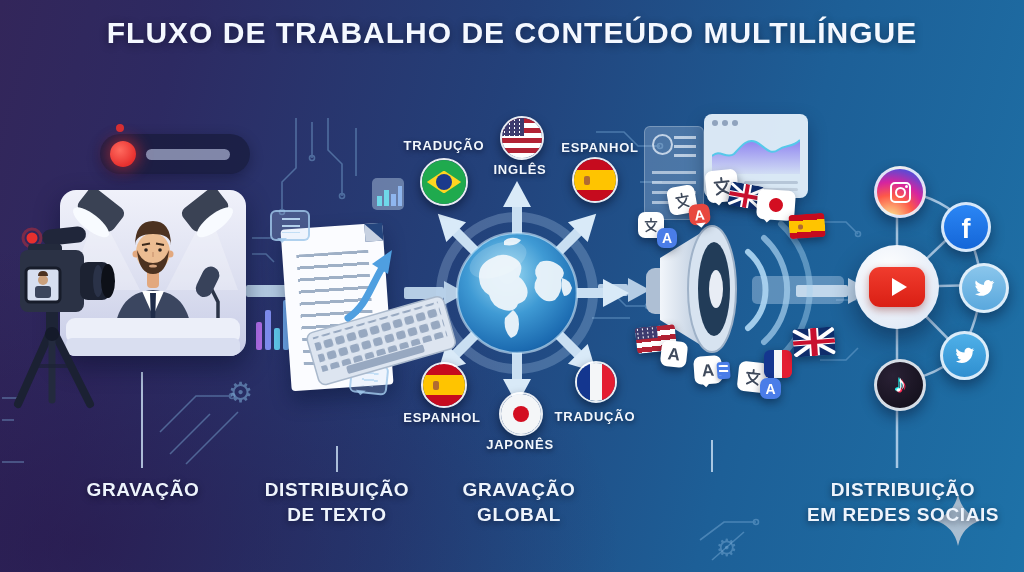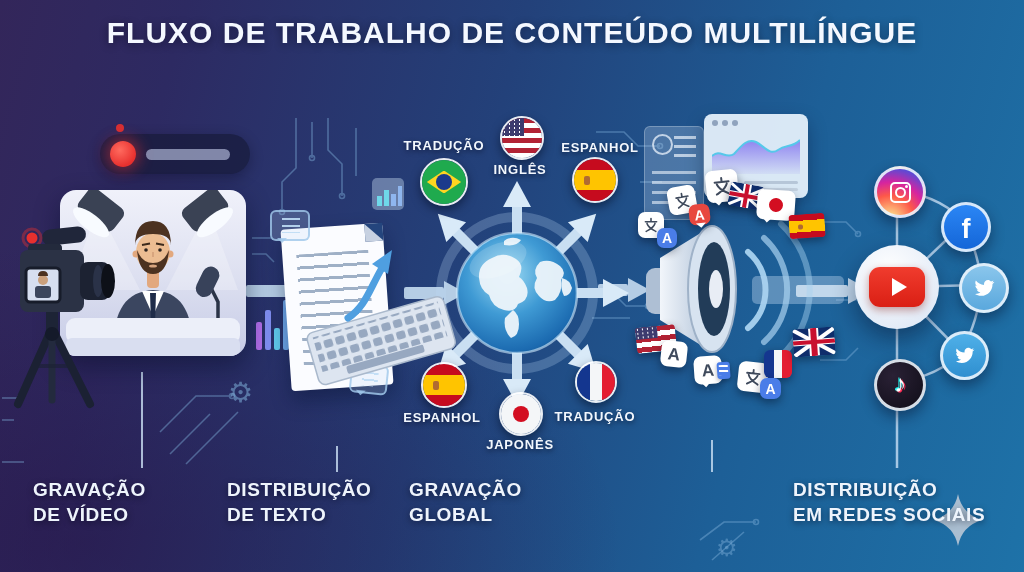--- a/index.html
+++ b/index.html
@@ -6,21 +6,21 @@
   #canvas{position:relative;width:1024px;height:572px;overflow:hidden;
     font-family:"Liberation Sans",sans-serif;
     background:
       radial-gradient(900px 500px at 8% 95%, rgba(40,20,70,.55), transparent 60%),
       linear-gradient(105deg,#33265a 0%,#2d2a62 16%,#23417a 45%,#1d5f97 72%,#1e72a8 100%);}
   .abs{position:absolute;}
   svg{display:block;}
   
   .title{left:0;right:0;top:16px;text-align:center;color:#f4f8ff;font-weight:700;
     font-size:30px;letter-spacing:1px;text-shadow:0 2px 8px rgba(0,0,20,.45);}
-  .stage-label{top:478px;width:220px;color:#eef4fc;font-weight:700;
+  .stage-label{top:478px;width:220px;text-align:center;color:#eef4fc;font-weight:700;
     font-size:19px;line-height:1.3;letter-spacing:.6px;text-shadow:0 2px 6px rgba(0,0,20,.5);}
   .lang-label{width:150px;text-align:center;color:#f2f7fd;font-weight:700;font-size:13px;
     letter-spacing:.8px;text-shadow:0 2px 5px rgba(0,0,20,.55);}
   
   .rec-pill{left:100px;top:134px;width:150px;height:40px;border-radius:20px;
     background:rgba(16,20,44,.55);box-shadow:0 4px 14px rgba(0,0,20,.3);}
   .rec-dot{left:110px;top:141px;width:26px;height:26px;border-radius:50%;
     background:radial-gradient(circle at 38% 35%,#ff6a5e,#e8302e 70%);
     box-shadow:0 0 14px 4px rgba(232,48,46,.45);}
   .rec-bar{left:146px;top:149px;width:84px;height:11px;border-radius:6px;background:rgba(196,205,235,.6);}
@@ -495,21 +495,20 @@
       <rect x="340" y="356" width="80" height="8" rx="2" fill="#97a8c0"></rect>
     </g>
     <g>
       <path d="M348 318 C366 306 370 288 382 268" stroke="#4f9fe0" stroke-width="7" fill="none" stroke-linecap="round"></path>
       <polygon points="392,250 372,264 388,274" fill="#4f9fe0"></polygon>
     </g>
   </svg>
 
   <div class="abs stage-label" style="left:33px;z-index:4">
     <div>GRAVAÇÃO</div>
-      <div>DE VÍDEO</div>
     </div>
   <div class="abs stage-label" style="left:227px;z-index:4">
     <div>DISTRIBUIÇÃO</div>
       <div>DE TEXTO</div>
     </div>
   <div class="abs stage-label" style="left:409px;z-index:4">
     <div>GRAVAÇÃO</div>
       <div>GLOBAL</div>
     </div>
   <div class="abs stage-label" style="left:793px;z-index:4">

